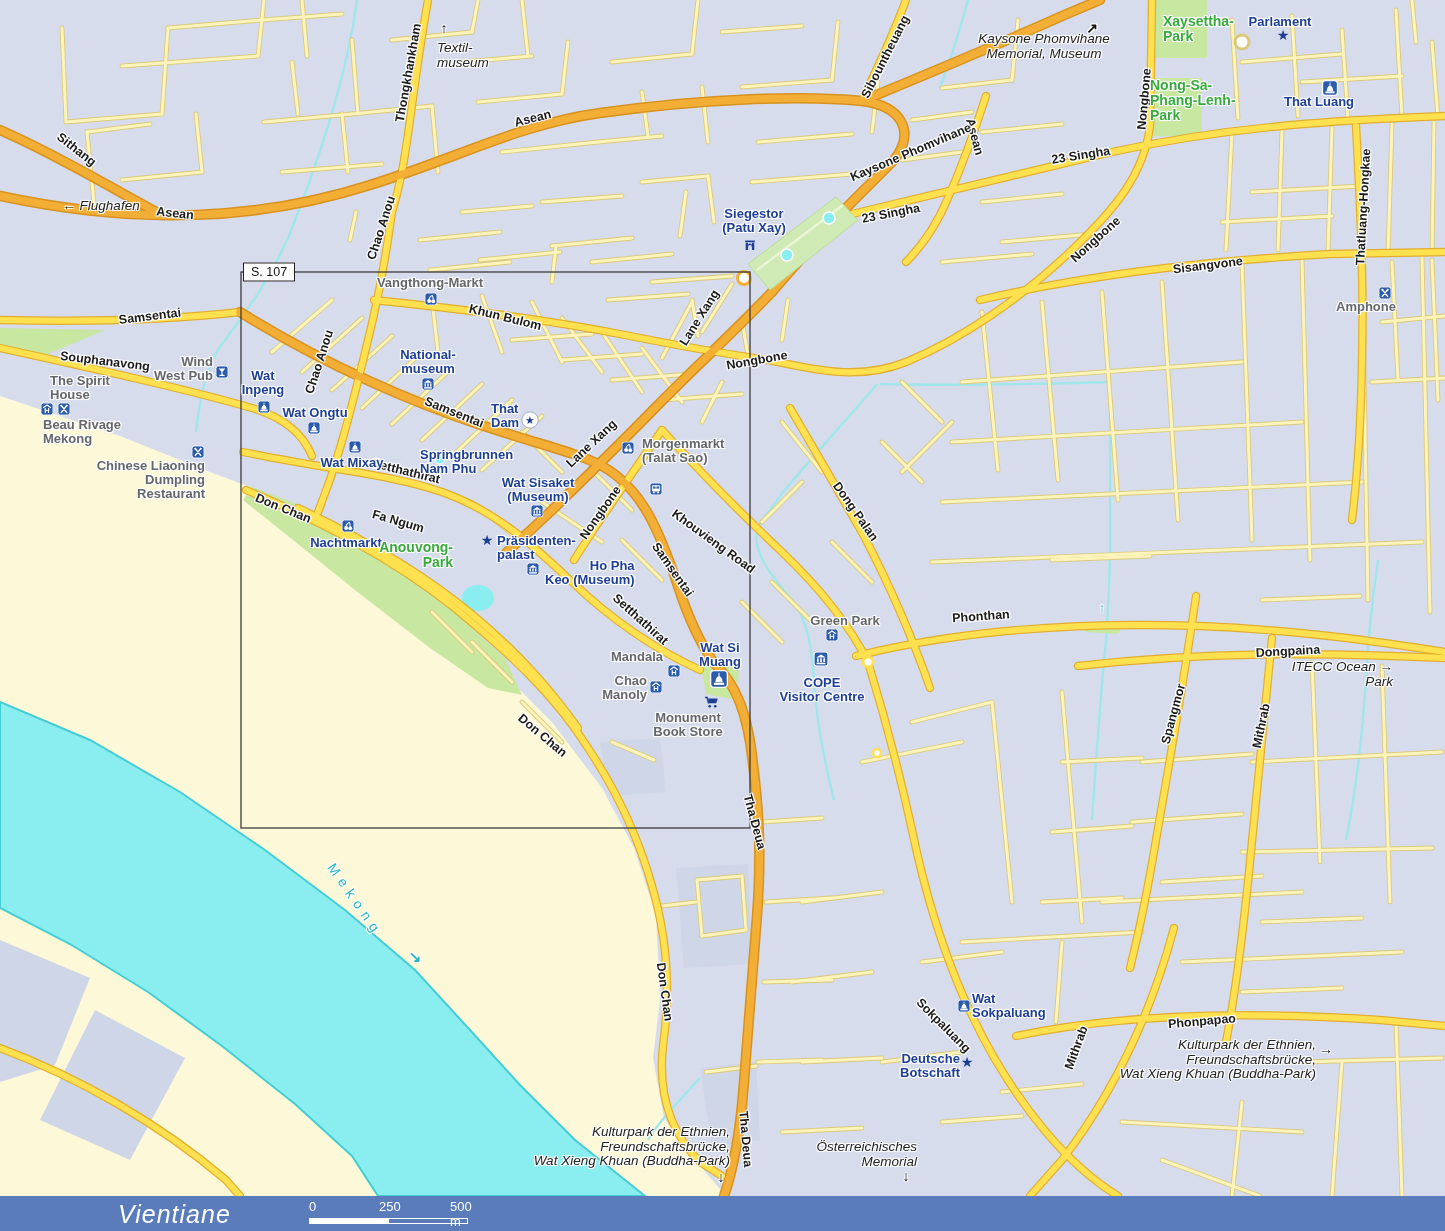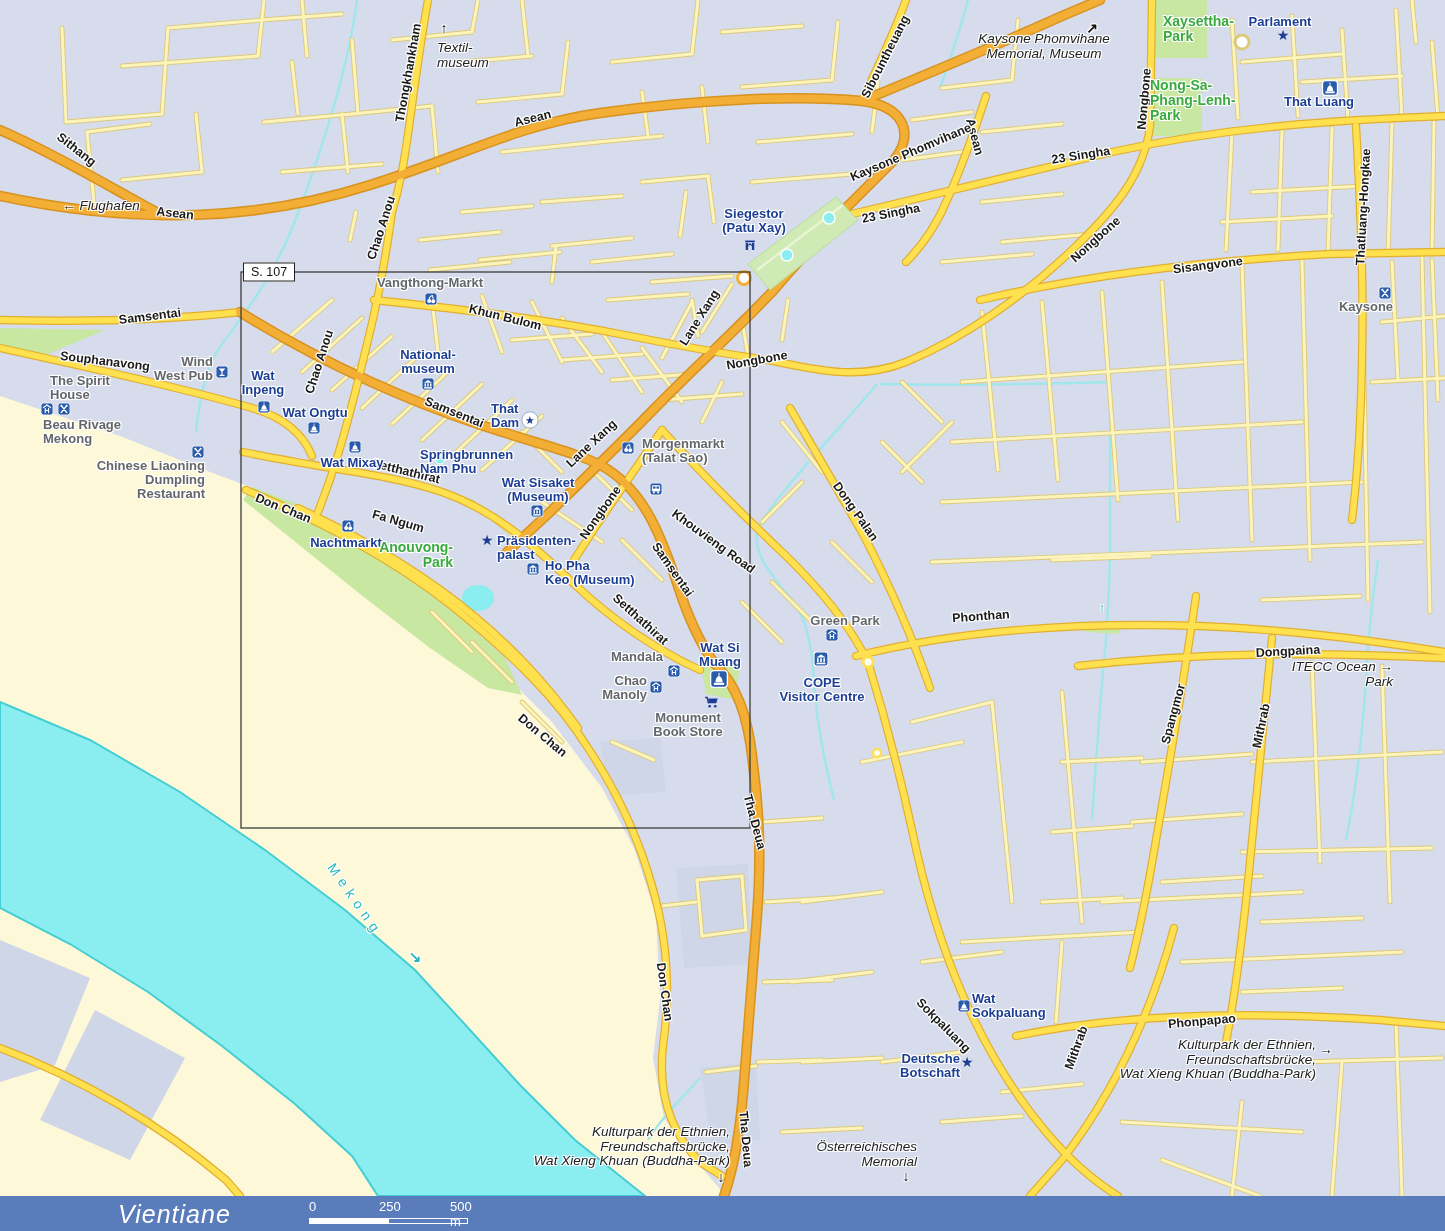--- a/index.html
+++ b/index.html
@@ -542,21 +542,21 @@
       <div class="lbl s-poi a-c" style="left: 428px; top: 362px; transform: translate(-50%, -50%);">National-
 museum</div>
       <div class="lbl s-poi a-l" style="left: 491px; top: 416px; transform: translate(0px, -50%);">That
 Dam</div>
       <div class="lbl s-poi a-l" style="left: 420px; top: 462px; transform: translate(0px, -50%);">Springbrunnen
 Nam Phu</div>
       <div class="lbl s-poi a-c" style="left: 538px; top: 490px; transform: translate(-50%, -50%);">Wat Sisaket
 (Museum)</div>
       <div class="lbl s-poi a-l" style="left: 497px; top: 548px; transform: translate(0px, -50%);">Präsidenten-
 palast</div>
-      <div class="lbl s-poi a-l" style="left: 545px; top: 573px; transform: translate(0px, -50%);">Ho Pha
+      <div class="lbl s-poi a-l" style="left: 545px; top: 573px; transform: translate(0px, -50%); text-align: right;">Ho Pha
 Keo (Museum)</div>
       <div class="lbl s-poi a-c" style="left: 720px; top: 655px; transform: translate(-50%, -50%);">Wat Si
 Muang</div>
       <div class="lbl s-poi a-c" style="left: 822px; top: 690px; transform: translate(-50%, -50%);">COPE
 Visitor Centre</div>
       <div class="lbl s-poi a-l" style="left: 972px; top: 1006px; transform: translate(0px, -50%);">Wat
 Sokpaluang</div>
       <div class="lbl s-poi a-r" style="left: 960px; top: 1066px; transform: translate(-100%, -50%);">Deutsche
 Botschaft</div>
       <div class="lbl s-poi a-c" style="left: 346px; top: 543px; transform: translate(-50%, -50%);">Nachtmarkt</div>
@@ -571,21 +571,21 @@
 Mekong</div>
       <div class="lbl s-gray a-r" style="left: 205px; top: 480px; transform: translate(-100%, -50%);">Chinese Liaoning
 Dumpling
 Restaurant</div>
       <div class="lbl s-gray a-c" style="left: 845px; top: 621px; transform: translate(-50%, -50%);">Green Park</div>
       <div class="lbl s-gray a-c" style="left: 637px; top: 657px; transform: translate(-50%, -50%);">Mandala</div>
       <div class="lbl s-gray a-r" style="left: 647px; top: 688px; transform: translate(-100%, -50%);">Chao
 Manoly</div>
       <div class="lbl s-gray a-c" style="left: 688px; top: 725px; transform: translate(-50%, -50%);">Monument
 Book Store</div>
-      <div class="lbl s-gray a-c" style="left: 1366px; top: 307px; transform: translate(-50%, -50%);">Kaysone</div>
+      <div class="lbl s-gray a-c" style="left: 1366px; top: 307px; transform: translate(-50%, -50%);">Amphone</div>
       <div class="lbl s-it a-c" style="left: 101px; top: 206px; transform: translate(-50%, -50%);">← Flughafen</div>
       <div class="lbl s-it a-l" style="left: 437px; top: 56px; transform: translate(0px, -50%);">Textil-
 museum</div>
       <div class="lbl s-it a-c" style="left: 1044px; top: 47px; transform: translate(-50%, -50%);">Kaysone Phomvihane
 Memorial, Museum</div>
       <div class="lbl s-it a-r" style="left: 1393px; top: 675px; transform: translate(-100%, -50%);">ITECC Ocean →
 Park</div>
       <div class="lbl s-it a-r" style="left: 1316px; top: 1060px; transform: translate(-100%, -50%);">Kulturpark der Ethnien,
 Freundschaftsbrücke,
 Wat Xieng Khuan (Buddha-Park)</div>

